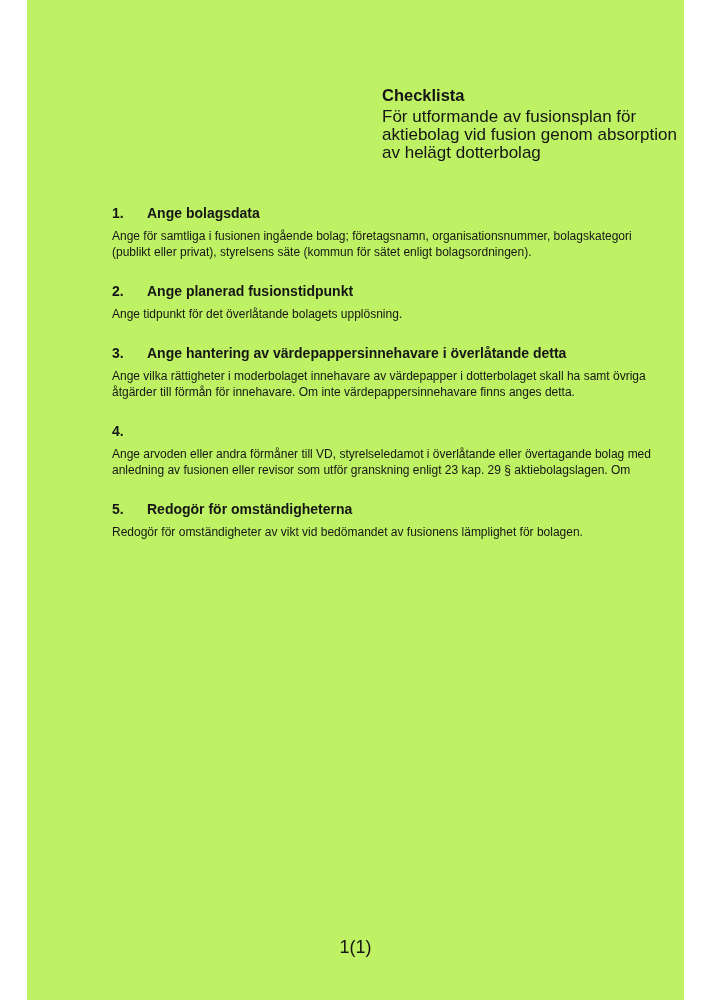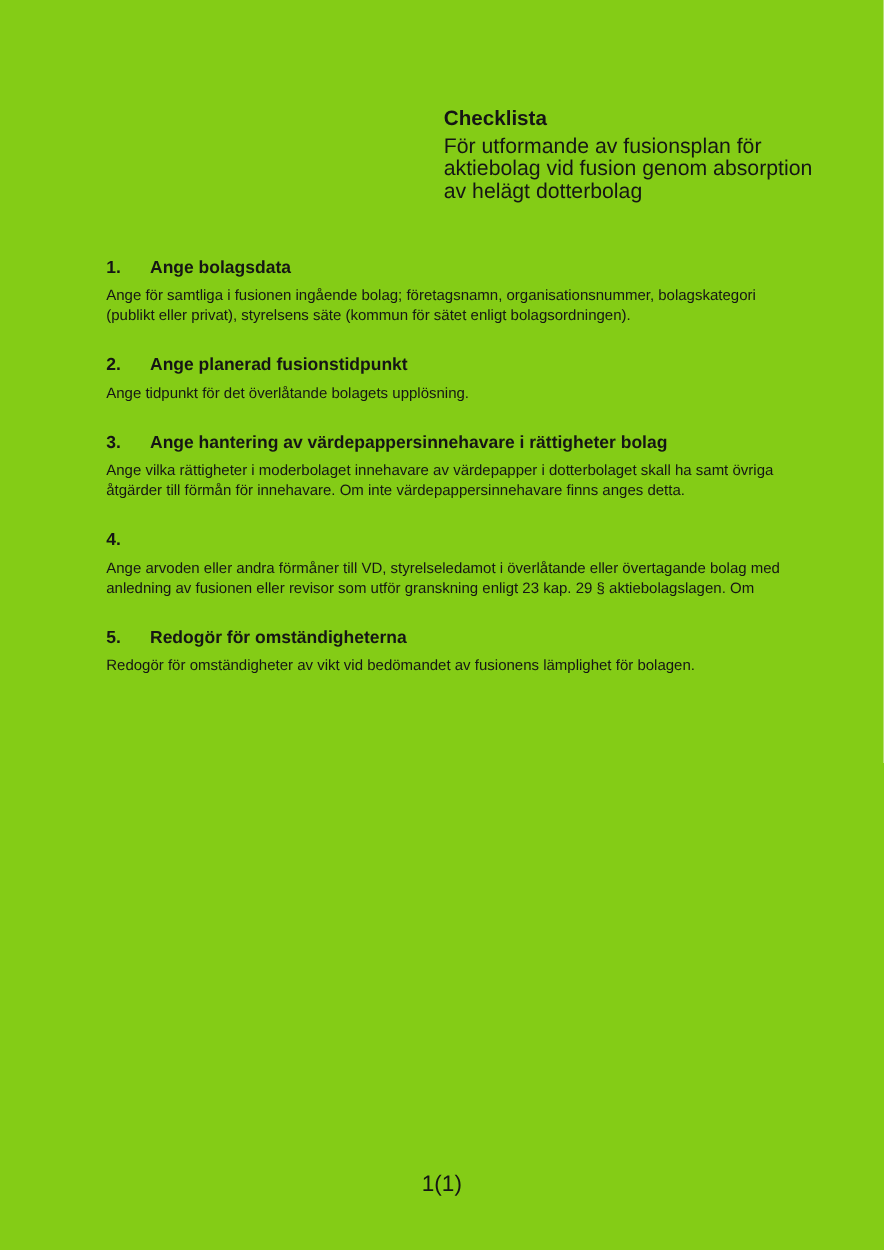--- a/index.html
+++ b/index.html
@@ -2,26 +2,27 @@
 <html><head>
 <meta charset="utf-8">
 <style>
   html, body {
     margin: 0;
     padding: 0;
     background: #ffffff;
   }
   .page {
     position: relative;
-    width: 707px;
+    width: 657px;
     height: 1000px;
-    background: #84cc16;
+    background: #bef264;
     color: #151515;
     font-family: "Liberation Sans", "DejaVu Sans", sans-serif;
     overflow: hidden;
+    margin-left: 27px;
   }
   .doc-header {
     position: absolute;
     left: 355px;
     top: 86px;
     width: 300px;
   }
   .doc-title {
     font-size: 16.5px;
     font-weight: bold;
@@ -105,21 +106,21 @@
         <span class="section-title">Ange planerad fusionstidpunkt</span>
       </div>
       <div class="section-body">
         <div class="section-body-line">Ange tidpunkt för det överlåtande bolagets upplösning.</div>
       </div>
     </div>
 
     <div class="section">
       <div class="section-heading">
         <span class="section-number">3.</span>
-        <span class="section-title">Ange hantering av värdepappersinnehavare i rättigheter bolag</span>
+        <span class="section-title">Ange hantering av värdepappersinnehavare i överlåtande detta</span>
       </div>
       <div class="section-body">
         <div class="section-body-line">Ange vilka rättigheter i moderbolaget innehavare av värdepapper i dotterbolaget skall ha samt övriga</div>
         <div class="section-body-line">åtgärder till förmån för innehavare. Om inte värdepappersinnehavare finns anges detta.</div>
       </div>
     </div>
 
     <div class="section">
       <div class="section-heading">
         <span class="section-number">4.</span>

